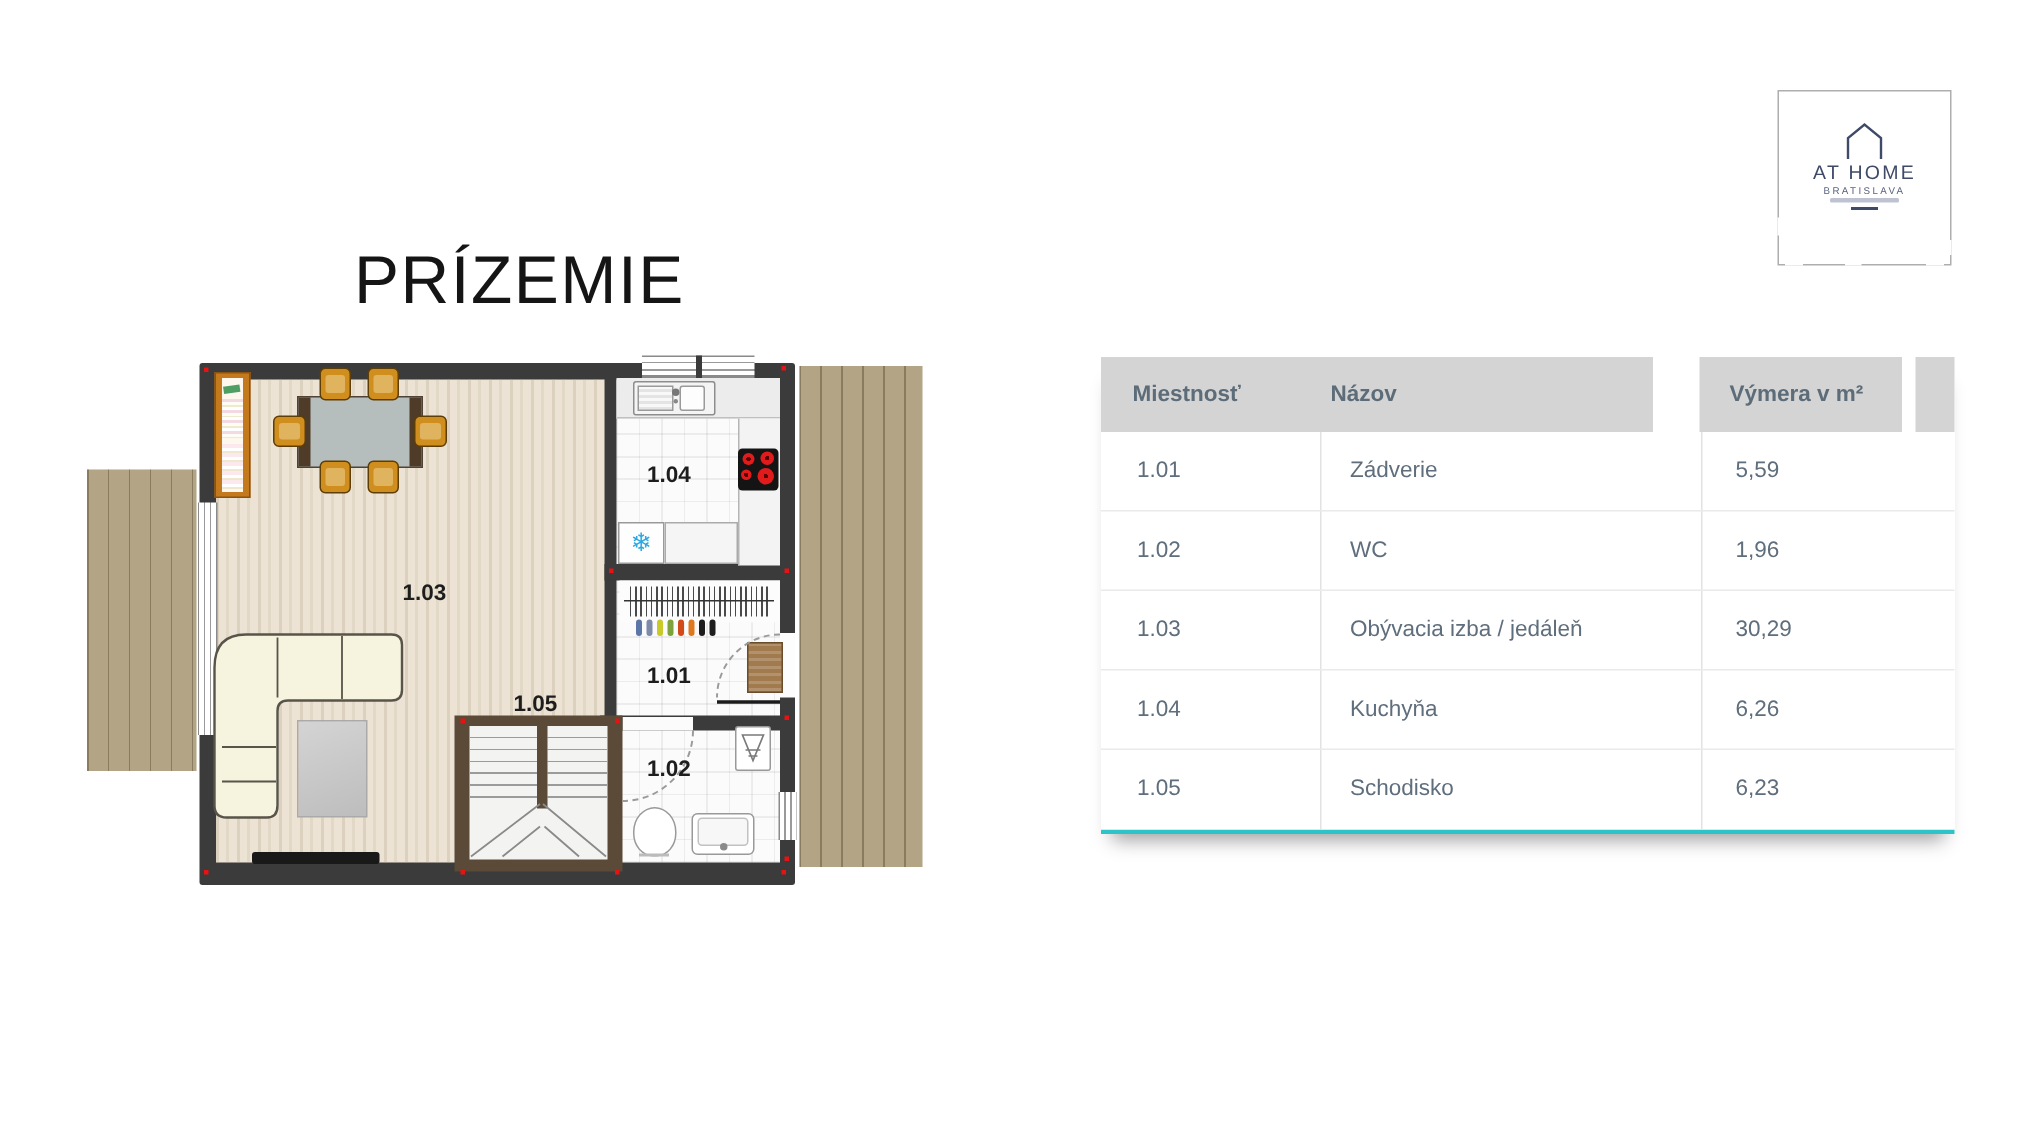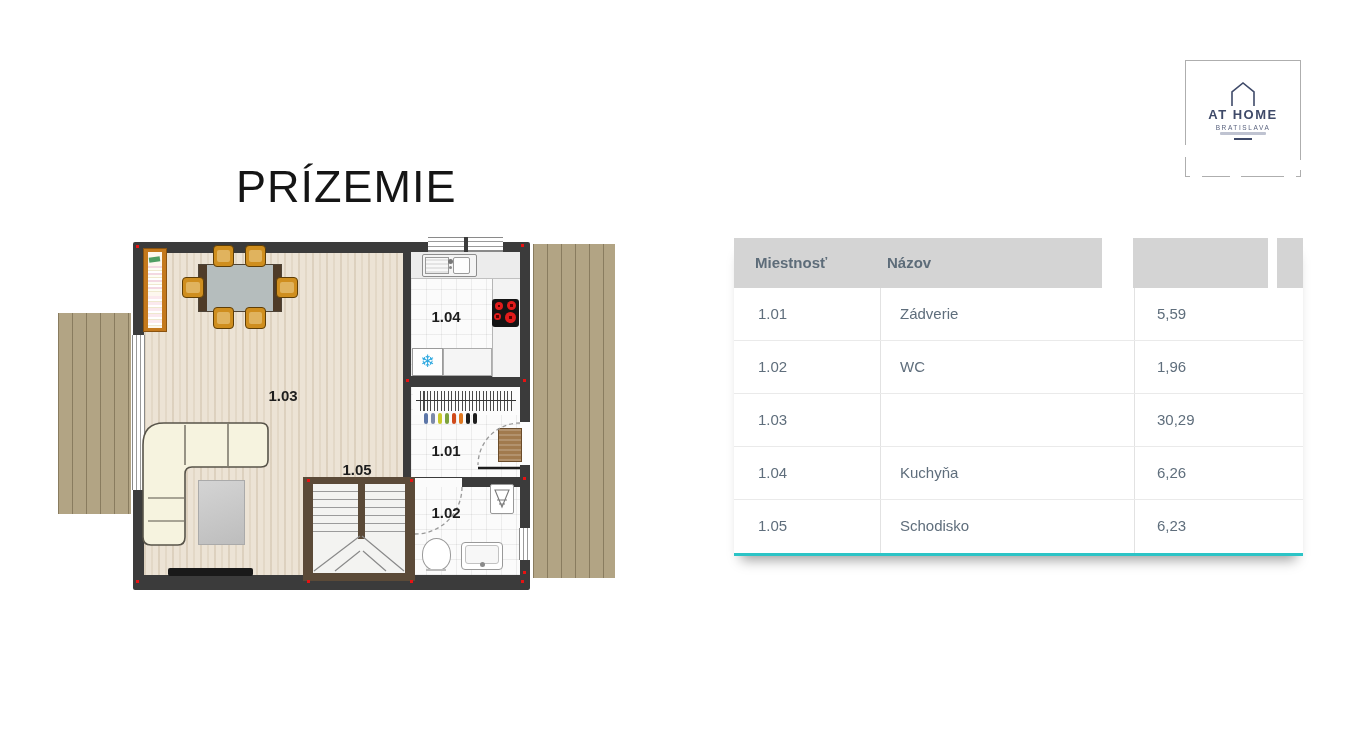--- a/index.html
+++ b/index.html
@@ -10,21 +10,21 @@
   
   .page-title{position:absolute;left:236px;top:134px;font-size:45px;font-weight:400;
     letter-spacing:1px;color:#151515;line-height:1;}
 
   
   .logo{position:absolute;left:1185px;top:60px;width:116px;height:117px;
     border:1px solid #aeaeae;}
   .logo .gap{position:absolute;background:#fff;}
   .logo-house{position:absolute;left:50%;top:20px;transform:translateX(-50%);}
   .logo-name{position:absolute;top:46px;left:0;width:100%;text-align:center;
-    font-size:13px;font-weight:700;letter-spacing:1.5px;color:#3f4a69;}
+    font-size:13px;font-weight:400;letter-spacing:1.5px;color:#3f4a69;}
   .logo-sub{position:absolute;top:63px;left:0;width:100%;text-align:center;
     font-size:6.5px;letter-spacing:1.6px;color:#59627e;}
   .logo-fineprint{position:absolute;top:71px;left:50%;transform:translateX(-50%);
     width:46px;height:3px;background:#a9afc2;opacity:.75;border-radius:1px;}
   .logo-underline{position:absolute;top:77px;left:50%;transform:translateX(-50%);
     width:18px;height:2px;background:#3f4a69;}
 
   
   .plan{position:absolute;left:58px;top:235px;width:557px;height:356px;}
   .terrace{position:absolute;background-color:#b2a484;
@@ -260,36 +260,38 @@
   <span class="plan-label" style="left:363px;top:269px;">1.02</span>
 </div>
 
 <div class="rtable">
   <div class="rtable-header">
     <div class="hseg" style="left:0;width:368px;"></div>
     <div class="hseg" style="left:399px;width:135px;"></div>
     <div class="hseg" style="left:543px;width:26px;"></div>
     <span class="hlabel" style="left:21px;">Miestnosť</span>
     <span class="hlabel" style="left:153px;">Názov</span>
+    <span class="hlabel" style="left:419px;">Výmera v m²</span>
   </div>
   <div class="rtable-body">
     <div class="vline" style="left:146px;"></div>
     <div class="vline" style="left:400px;"></div>
     <div class="trow">
       <span class="cell c-id">1.01</span>
       <span class="cell c-name">Zádverie</span>
       <span class="cell c-area">5,59</span>
     </div>
     <div class="trow">
       <span class="cell c-id">1.02</span>
       <span class="cell c-name">WC</span>
       <span class="cell c-area">1,96</span>
     </div>
     <div class="trow">
       <span class="cell c-id">1.03</span>
+      <span class="cell c-name">Obývacia izba / jedáleň</span>
       <span class="cell c-area">30,29</span>
     </div>
     <div class="trow">
       <span class="cell c-id">1.04</span>
       <span class="cell c-name">Kuchyňa</span>
       <span class="cell c-area">6,26</span>
     </div>
     <div class="trow">
       <span class="cell c-id">1.05</span>
       <span class="cell c-name">Schodisko</span>

